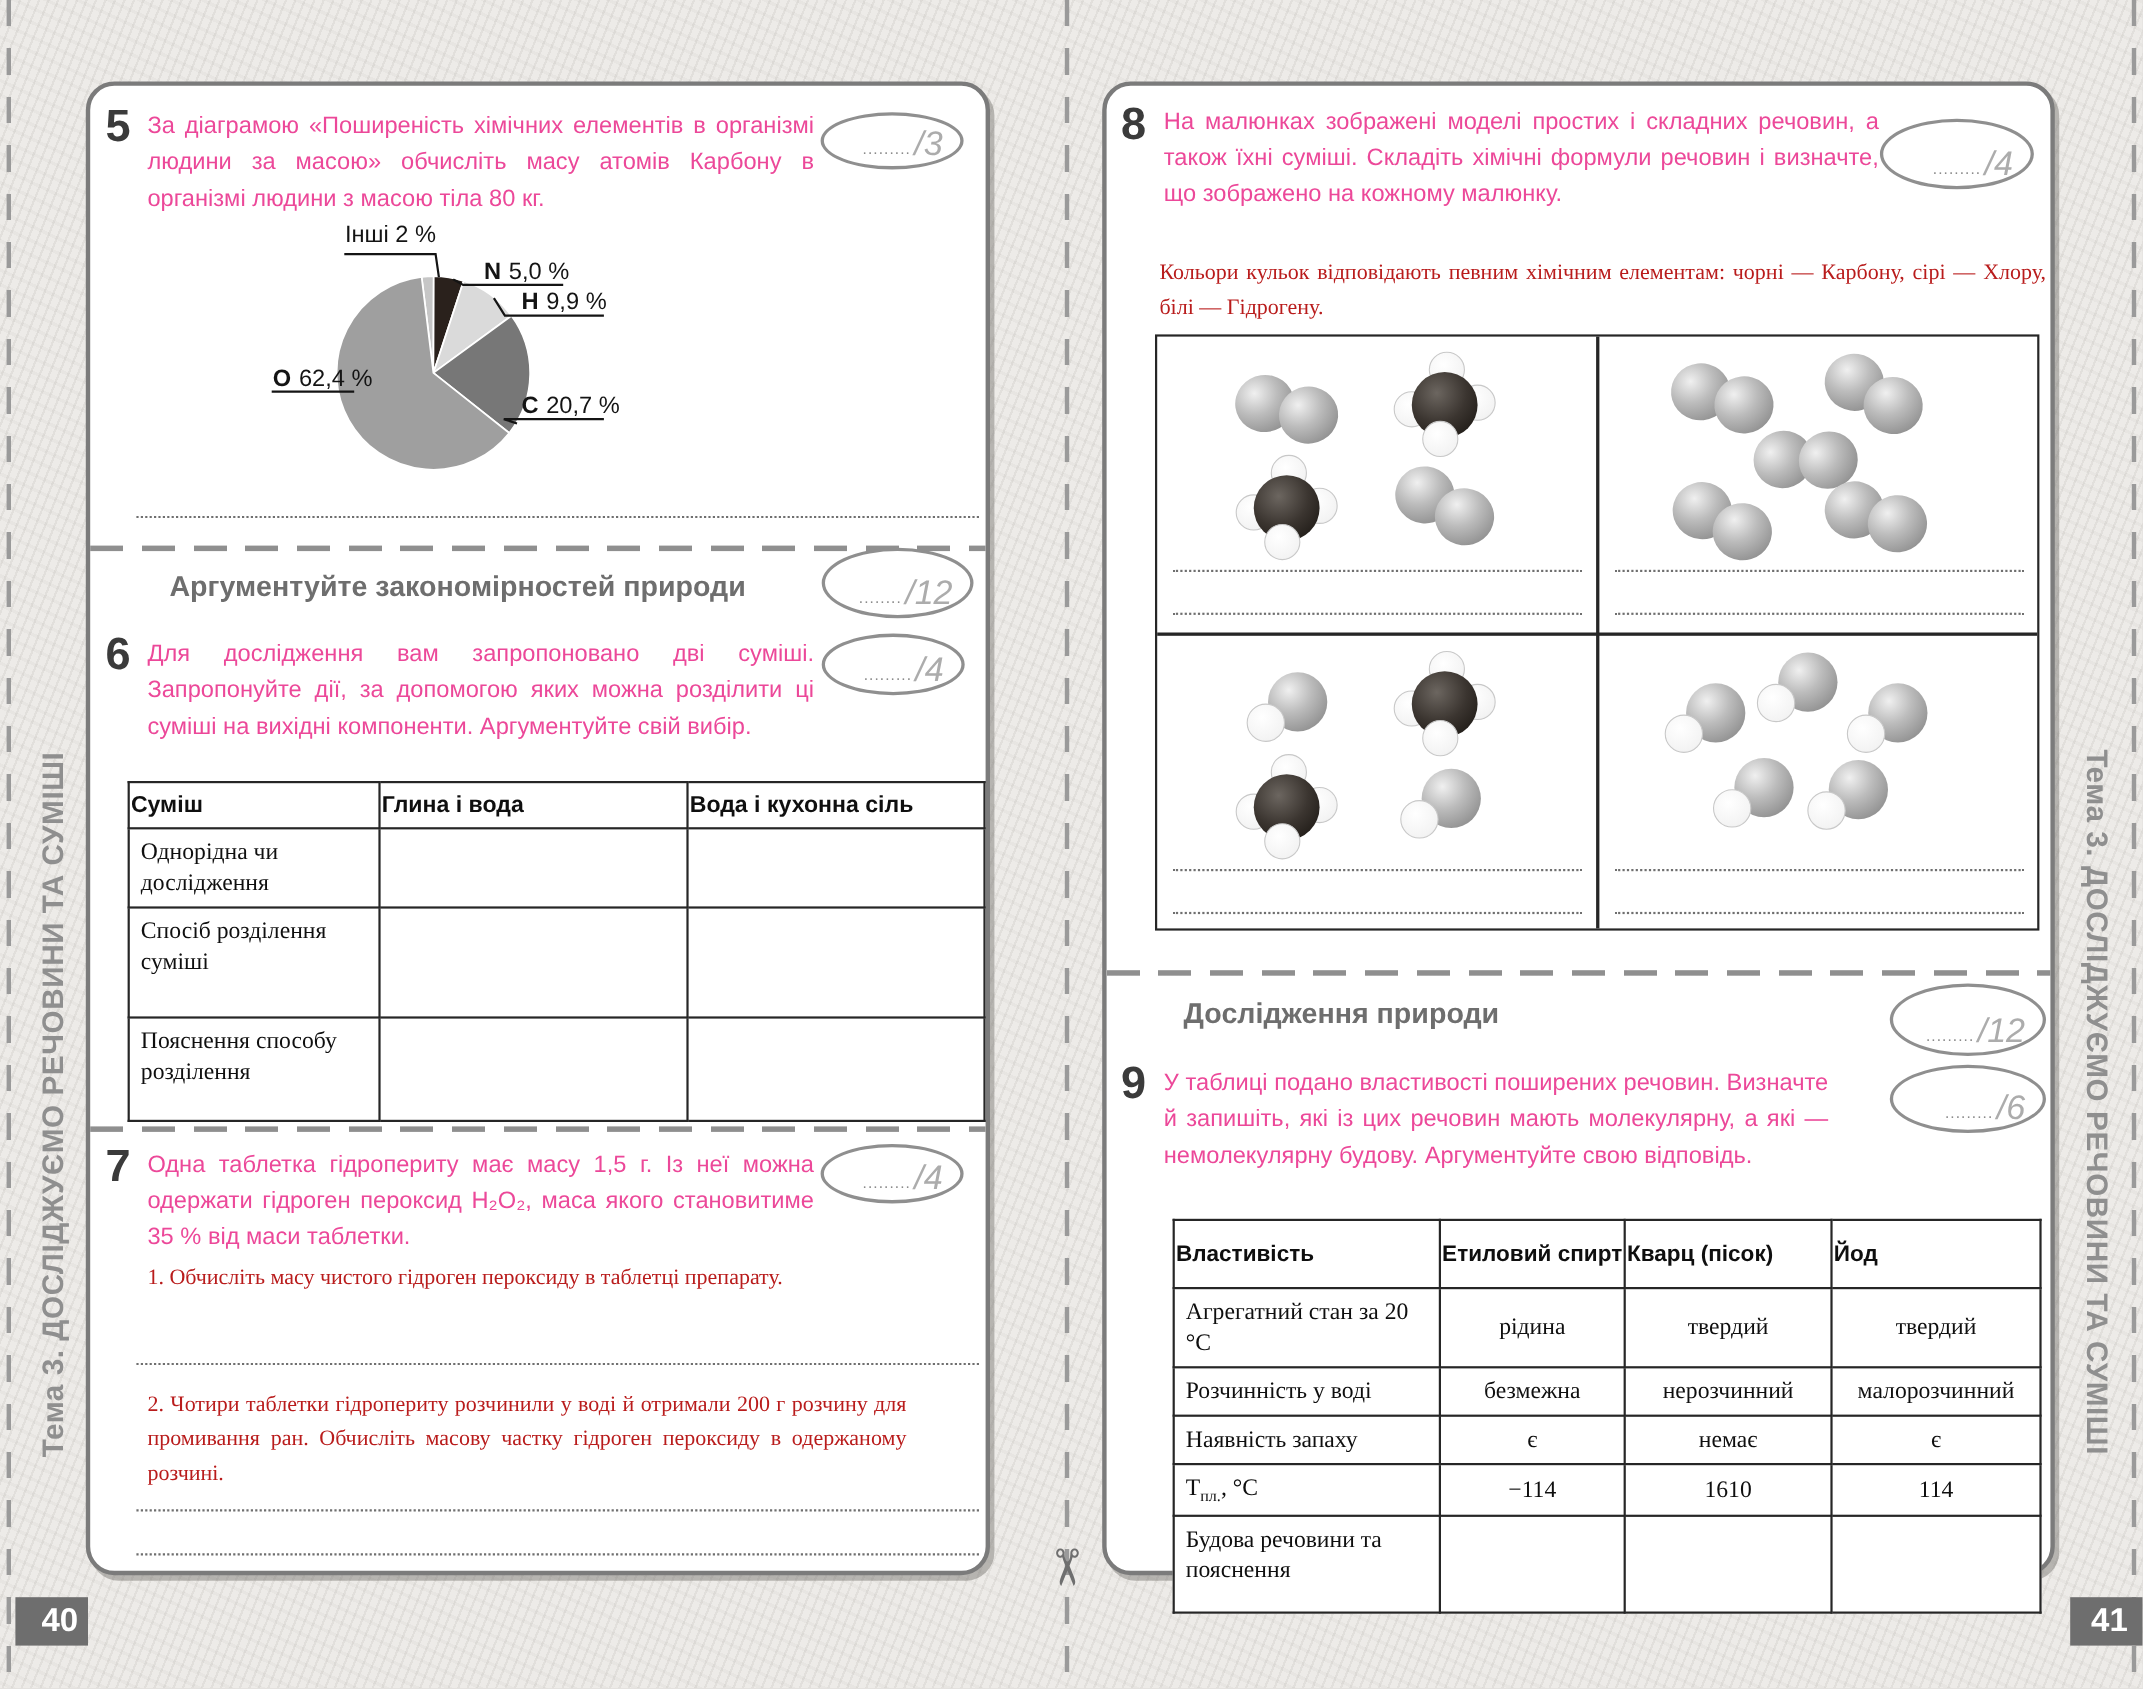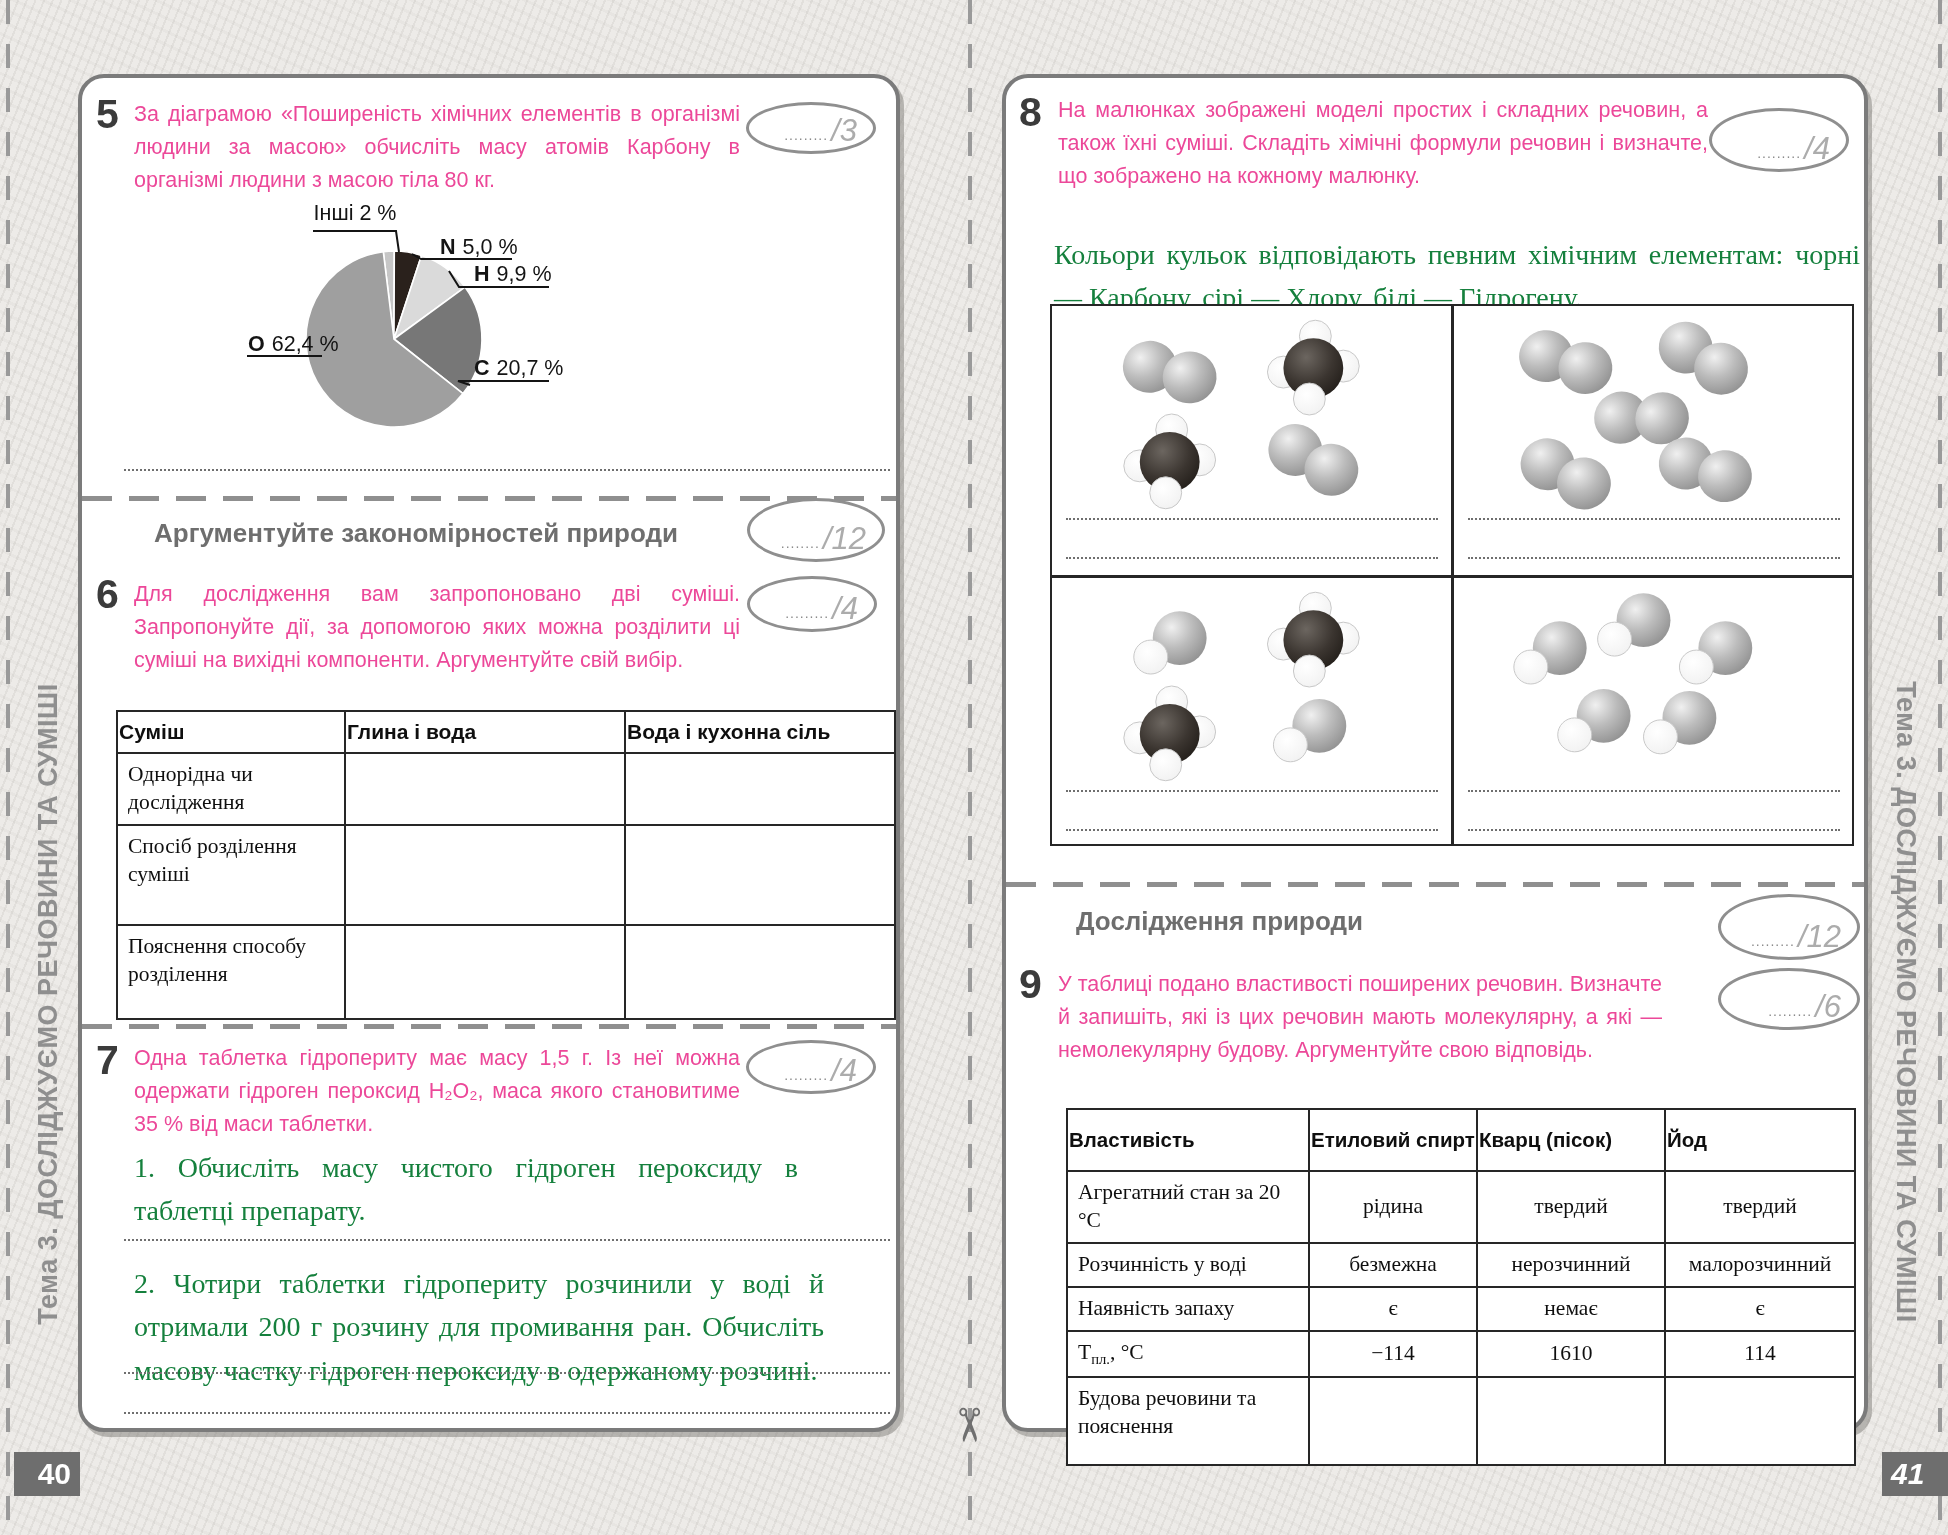--- a/index.html
+++ b/index.html
@@ -9,21 +9,21 @@
     background:
       repeating-linear-gradient(112deg, rgba(125,120,112,.10) 0 2px, rgba(0,0,0,0) 2px 8px),
       repeating-linear-gradient(205deg, rgba(125,120,112,.05) 0 3px, rgba(0,0,0,0) 3px 12px);}
   .cutline-v{position:absolute;top:0;height:1535px;width:4px;
     background-image:repeating-linear-gradient(180deg,#9a9a9a 0 24px,transparent 24px 44px);}
   .page-card{position:absolute;background:#fff;border:4px solid #7b7b7b;border-radius:26px;
     box-shadow:4px 5px 0 rgba(115,112,108,.45);}
   .tasknum{position:absolute;font-size:41px;font-weight:bold;color:#3b3b3b;line-height:1;}
   .tasktext{position:absolute;font-size:21.5px;line-height:1.53;color:#ec4899;text-align:justify;}
   .seriftext{position:absolute;font-family:"Liberation Serif","DejaVu Serif",serif;
-    font-size:28px;line-height:1.55;color:#15803d;text-align:justify;}
+    font-size:20px;line-height:1.55;color:#b91c1c;text-align:justify;}
   .heading{position:absolute;font-size:26px;font-weight:bold;color:#6e6e6e;white-space:nowrap;}
   .score-oval{position:absolute;border:3px solid #8f8f8f;border-radius:50%;background:#fff;
     display:flex;align-items:flex-end;justify-content:flex-end;padding:0 16px 9px 0;box-sizing:border-box;}
   .score-oval .dots{font-size:14px;color:#8a8a8a;letter-spacing:1px;line-height:1;}
   .score-oval .den{font-size:31px;font-style:italic;color:#acacac;line-height:.72;margin-left:3px;}
   .dotline{position:absolute;height:0;border-bottom:2.5px dotted #6f6f6f;}
   .dash-h{position:absolute;height:5px;
     background-image:repeating-linear-gradient(90deg,#8f8f8f 0 30px,transparent 30px 47px);}
   .wtable{position:absolute;border-collapse:collapse;table-layout:fixed;background:#fff;}
   .wtable td{border:2px solid #262626;box-sizing:border-box;vertical-align:top;overflow:hidden;}
@@ -49,21 +49,21 @@
   .plab{font-family:"Liberation Sans","DejaVu Sans",sans-serif;font-size:21.5px;fill:#141414;}
   .plab .b{font-weight:bold;}
   .plead{fill:none;stroke:#141414;stroke-width:2;}
   .sidebar-label{position:absolute;width:820px;height:36px;font-size:27px;font-weight:bold;
     color:#8f8f8f;text-align:center;letter-spacing:.5px;white-space:nowrap;line-height:36px;}
   #sidebar-left{left:30px;top:1414px;transform:rotate(-90deg);transform-origin:0 0;}
   #sidebar-right{left:1924px;top:592px;transform:rotate(90deg);transform-origin:0 0;}
   .page-badge{position:absolute;top:1452px;height:44px;width:66px;background:#6e6e6e;color:#fff;
     font-size:30px;font-weight:bold;display:flex;align-items:center;box-sizing:border-box;}
   #badge-40{left:14px;justify-content:flex-end;padding-right:9px;}
-  #badge-41{left:1882px;justify-content:flex-start;padding-left:9px;font-style:italic;}
+  #badge-41{left:1882px;justify-content:flex-start;padding-left:19px;}
   .scissors{position:absolute;left:950px;top:1402px;font-size:46px;color:#6f6f6f;
     transform:rotate(90deg);line-height:1;font-family:"DejaVu Sans",sans-serif;}
   .fr{float:right;}
 </style>
 </head>
 <body>
 
 <svg width="0" height="0" style="position:absolute" aria-hidden="true">
   <defs>
     <radialGradient id="gCl" cx="0.35" cy="0.3" r="0.85">

